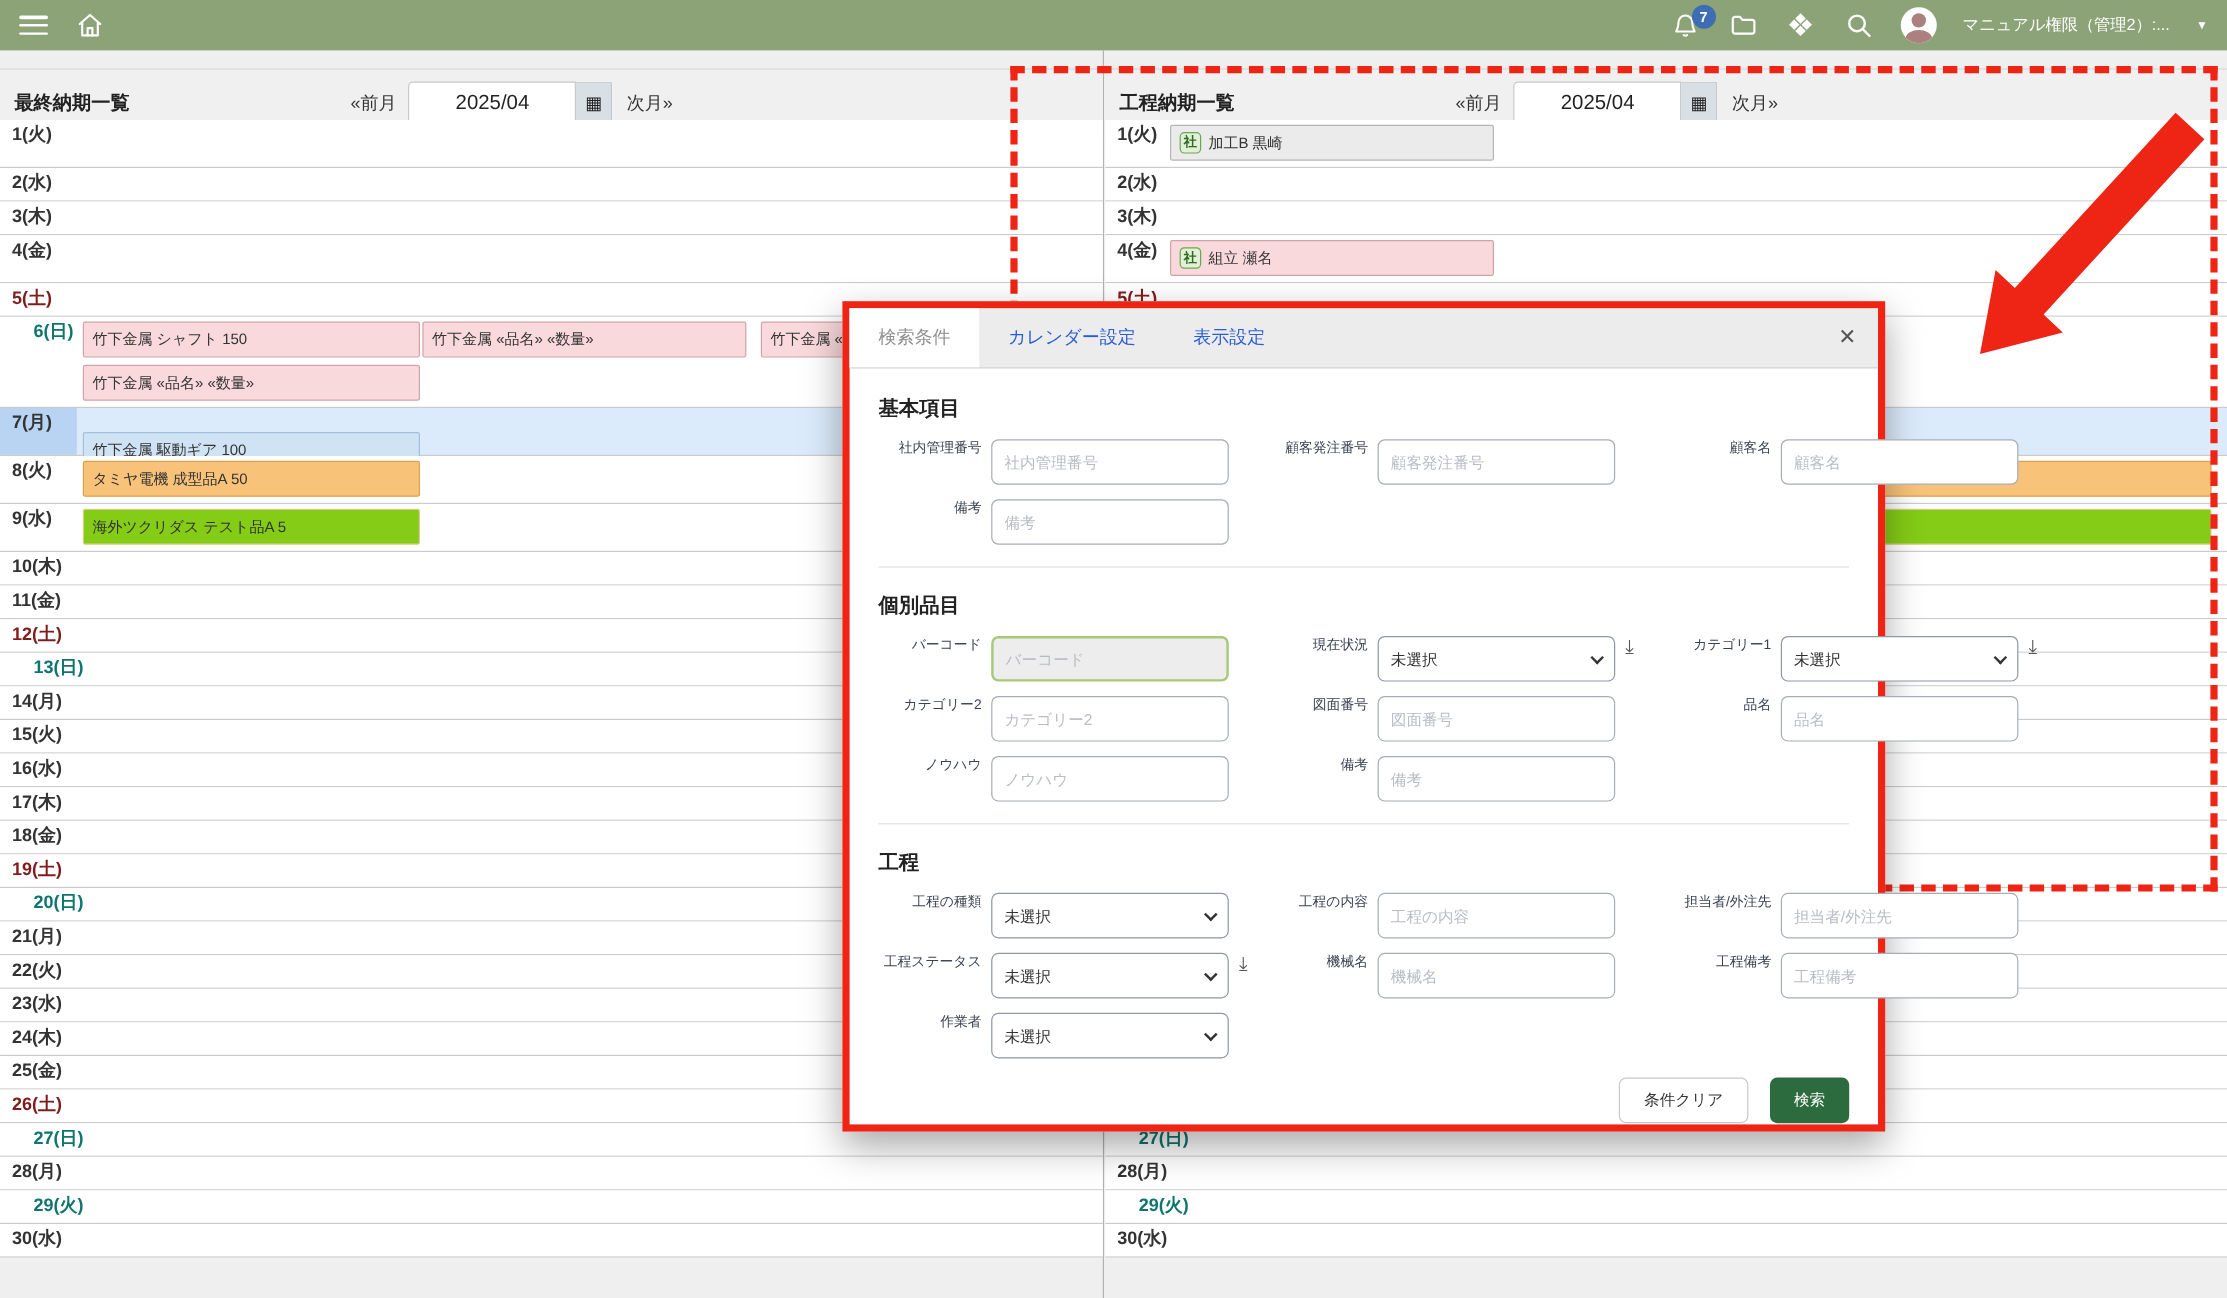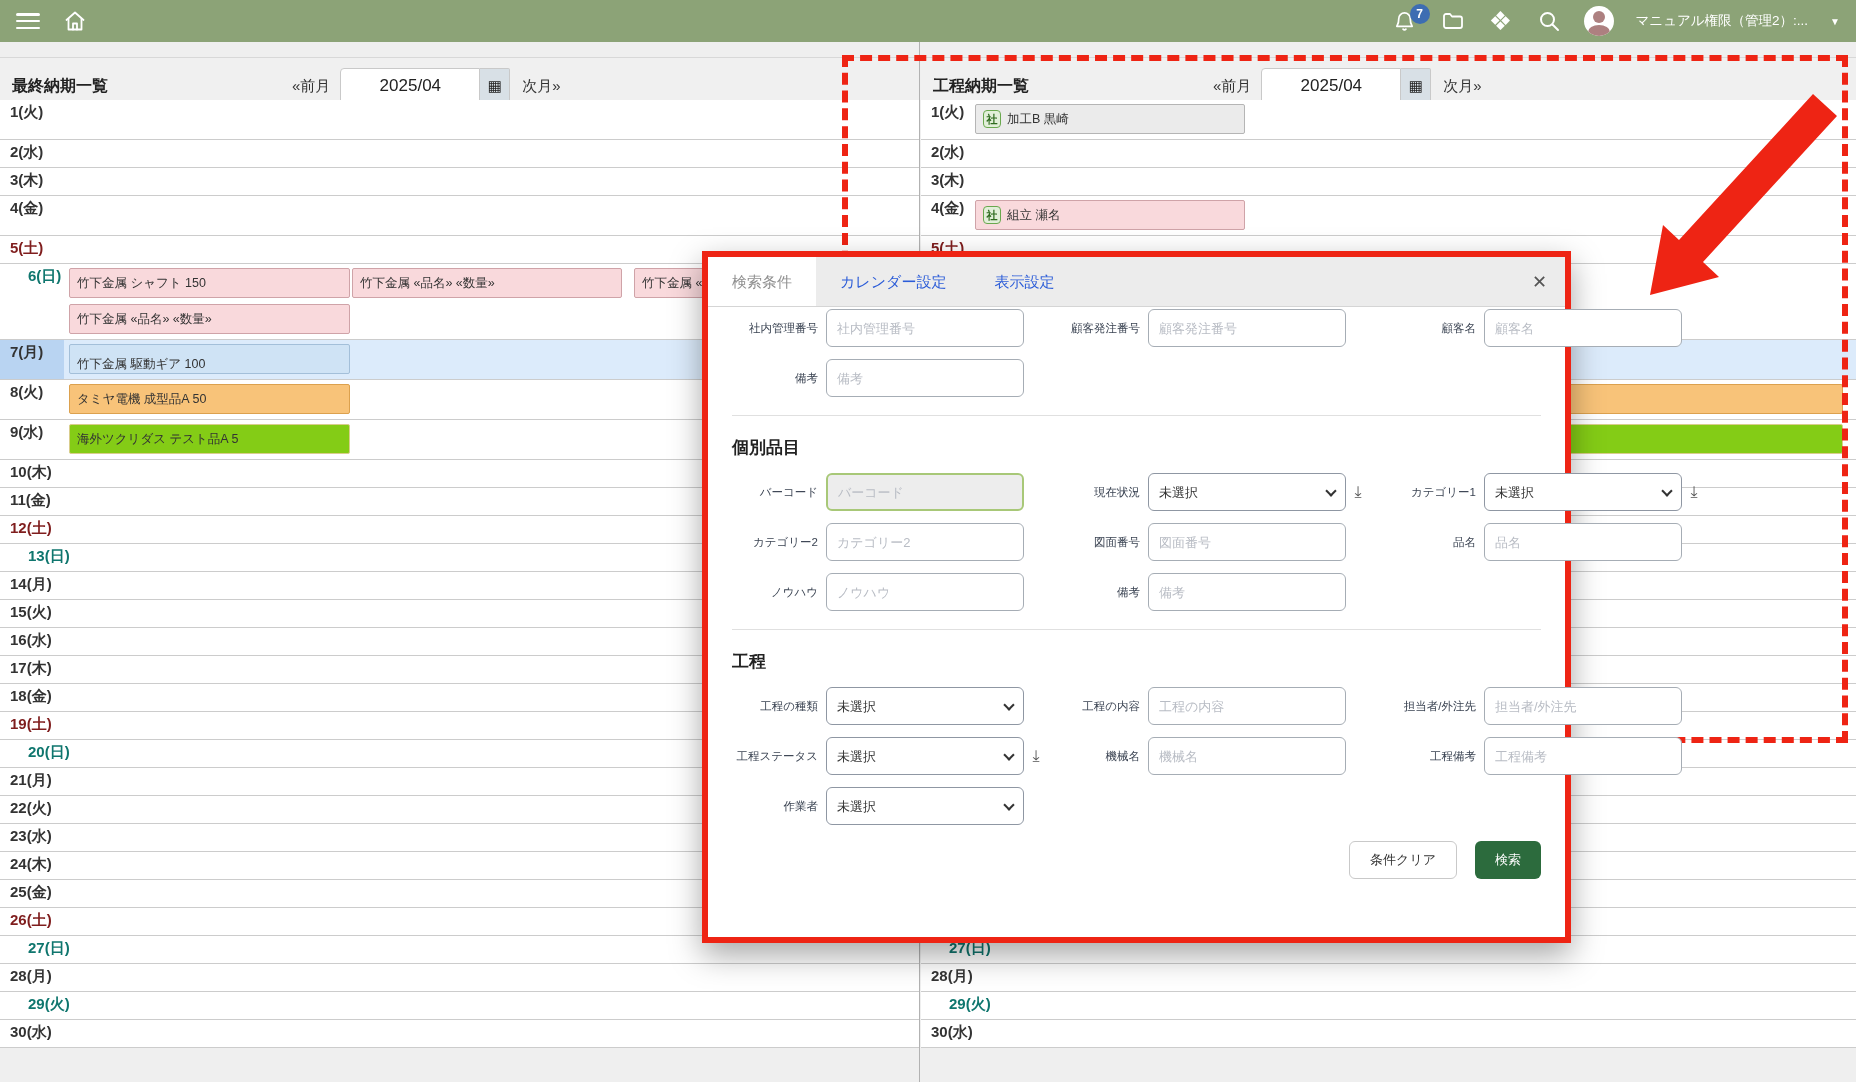--- a/index.html
+++ b/index.html
@@ -97,21 +97,21 @@
     height:50px; background:#ececec; border-bottom:1px solid #d5d5d5;
     display:flex; align-items:stretch;
   }
   .tab { padding:0 24px; line-height:50px; font-size:15px; color:#2b5cd8; cursor:pointer; }
   .tab.active { background:#fff; color:#8f8f8f; }
   .close-x { margin-left:auto; margin-right:18px; align-self:center; font-size:18px; color:#555; cursor:pointer; }
   .modal-body { padding:2px 24px 0 24px; }
   .sec-head { font-size:17px; font-weight:bold; color:#222; margin:20px 0 14px; }
   .sep { border-top:1px solid #e0e0e0; margin-top:18px; }
   .frow { display:flex; align-items:center; margin-bottom:12px; }
-  .field { display:flex; align-items:center; }
+  .field { display:flex; align-items:flex-start; }
   .field label { font-size:11.5px; color:#3a4352; text-align:right; margin-right:8px; }
   .fc1 label { width:86px; } .fc2 label { width:92px; } .fc3 label { width:106px; }
   .ctrl {
     width:198px; height:38px; border:1px solid #a6adb5; border-radius:6px;
     font-size:13px; padding:0 10px; color:#333; background:#fff; outline:none;
     font-family:"Liberation Sans","DejaVu Sans",sans-serif;
   }
   .ctrl::placeholder { color:#b8bcc4; }
   .ctrl.focused { border:2px solid #a8c878; background:#ededed; }
   .selwrap { position:relative; width:198px; }
@@ -217,21 +217,21 @@
         </span>
         <span class="ev ev-pink" style="left: 634px; width: 280px; top: 4px;">
           <span>竹下金属 «品名» «数量»</span>
         </span>
         <span class="ev ev-pink" style="left: 69px; width: 281px; top: 40px;">
           <span>竹下金属 «品名» «数量»</span>
         </span>
       </div>
       <div class="day-row wd today" style="height: 40px;">
         <span class="day-label">7(月)</span>
-        <span class="ev ev-blue" style="left: 69px; width: 281px; top: 4px; align-items: flex-end;">
+        <span class="ev ev-blue" style="left: 69px; width: 281px; top: 20px;">
           <span>竹下金属 駆動ギア 100</span>
         </span>
       </div>
       <div class="day-row wd" style="height: 40px;">
         <span class="day-label">8(火)</span>
         <span class="ev ev-orange" style="left: 69px; width: 281px; top: 4px;">
           <span>タミヤ電機 成型品A 50</span>
         </span>
       </div>
       <div class="day-row wd" style="height: 40px;">
@@ -427,20 +427,21 @@
 <div class="annot-box"></div>
 
 <div class="modal">
   <div class="tabbar" id="tabbar">
       <span class="tab active">検索条件</span>
       <span class="tab">カレンダー設定</span>
       <span class="tab">表示設定</span>
     <span class="close-x">✕</span>
   </div>
   <div class="modal-body" id="modal-body">
+      <div class="sec-head">基本項目</div>
       <div class="frow">
         <div class="field fc1">
           <label>社内管理番号</label>
           <input class="ctrl" placeholder="社内管理番号" style="">
           <span class="expander"></span>
         </div>
         <div class="field fc2">
           <label>顧客発注番号</label>
           <input class="ctrl" placeholder="顧客発注番号" style="">
           <span class="expander"></span>

